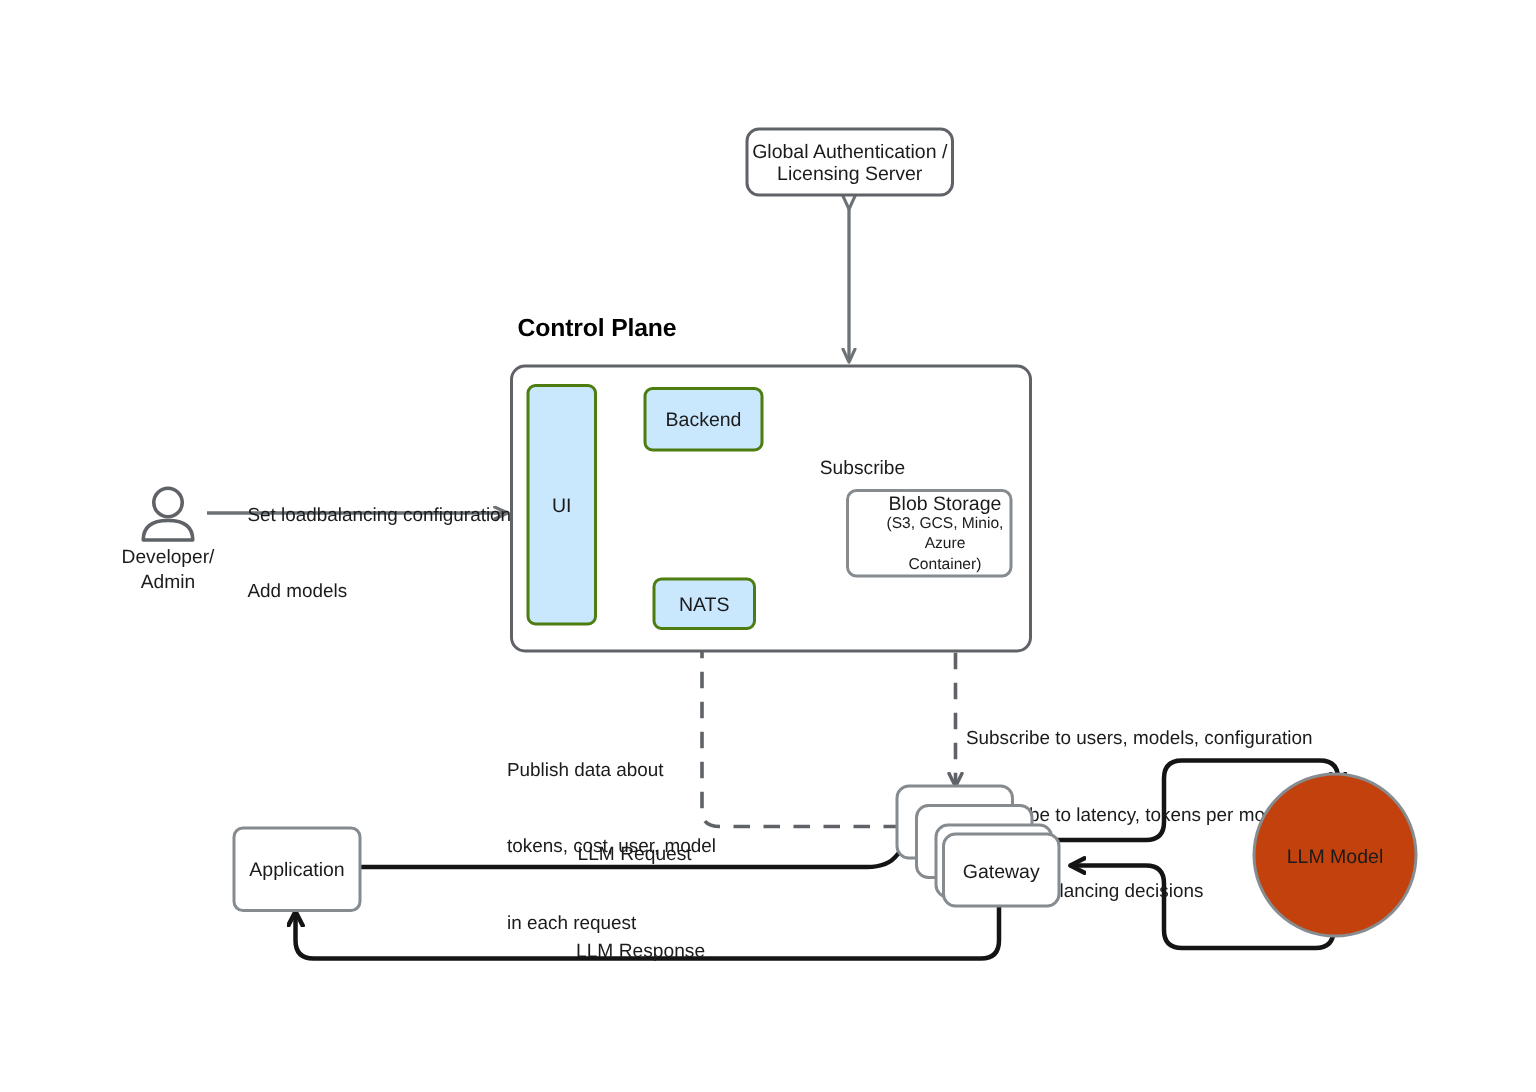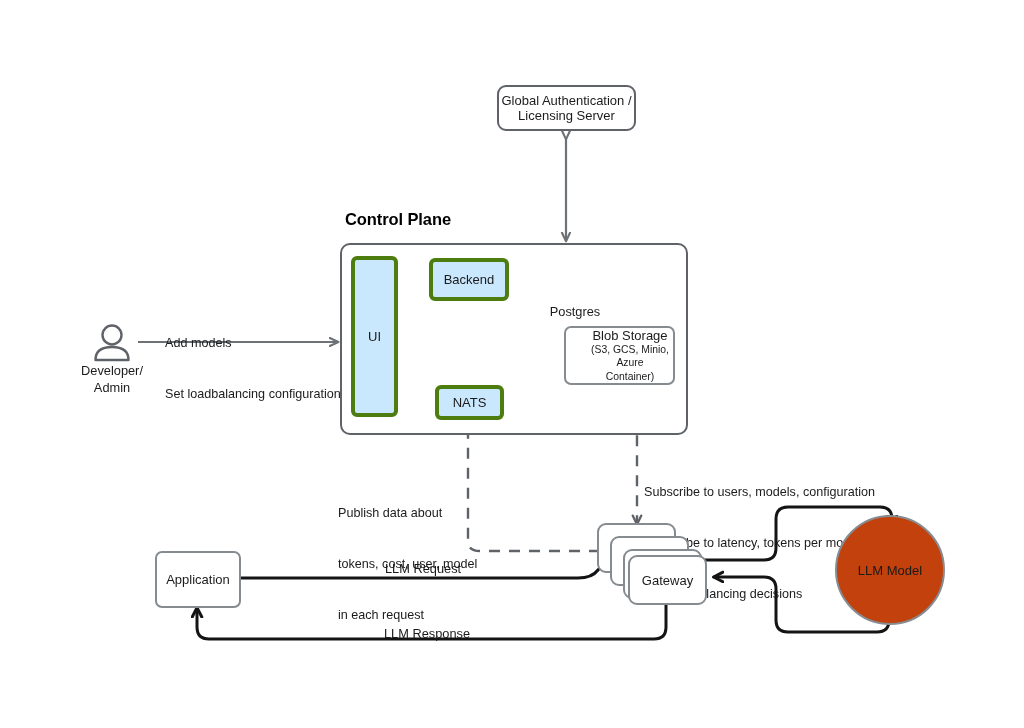--- a/index.html
+++ b/index.html
@@ -44,21 +44,21 @@
     background: #ffffff;
   }
   .gbox-thin {
     border: 2px solid #868b90;
     border-radius: 7px;
     background: #ffffff;
   }
   
   .bluebox {
     background: #c9e7fd;
-    border: 4px solid #4d7c0f;
+    border: 2px solid #4d7c0f;
     border-radius: 6px;
   }
   
   #control-plane-box {
     border: 2px solid #5f6368;
     border-radius: 10px;
     background: #ffffff;
   }
   #control-plane-title {
     position: absolute;
@@ -199,36 +199,36 @@
   </div>
 
   <div class="node bluebox" id="backend-box" style="left:429px; top:258px; width:80px; height:43px;">
     <span class="node-title">Backend</span>
   </div>
 
   <div class="node bluebox" id="nats-box" style="left:435px; top:385px; width:69px; height:35px;">
     <span class="node-title">NATS</span>
   </div>
 
-  <div class="cap" style="left:525px; top:303px; width:100px;">Postgres</div>
+  <div class="cap" style="left:525px; top:303px; width:100px;">Subscribe</div>
 
   <div class="node gbox-thin" id="blob-storage-box" style="left:564px; top:326px; width:111px; height:59px;padding-left:21px;">
     <div class="node-title">Blob Storage</div>
     <div class="node-sub">(S3, GCS, Minio, Azure</div>
     <div class="node-sub">Container)</div>
   </div>
 
   <div class="cap" style="left:62px; top:362px; width:100px;">
     <div>Developer/</div>
     <div>Admin</div>
   </div>
 
   <div class="lbl" style="left:165px; top:301px;">
+    <div>Set loadbalancing configuration</div>
     <div>Add models</div>
-    <div>Set loadbalancing configuration</div>
   </div>
 
   <div class="lbl" style="left:338px; top:471px;">
     <div>Publish data about</div>
     <div>tokens, cost, user, model</div>
     <div>in each request</div>
   </div>
 
   <div class="lbl" style="left:644px; top:450px;">
     <div>Subscribe to users, models, configuration</div>

